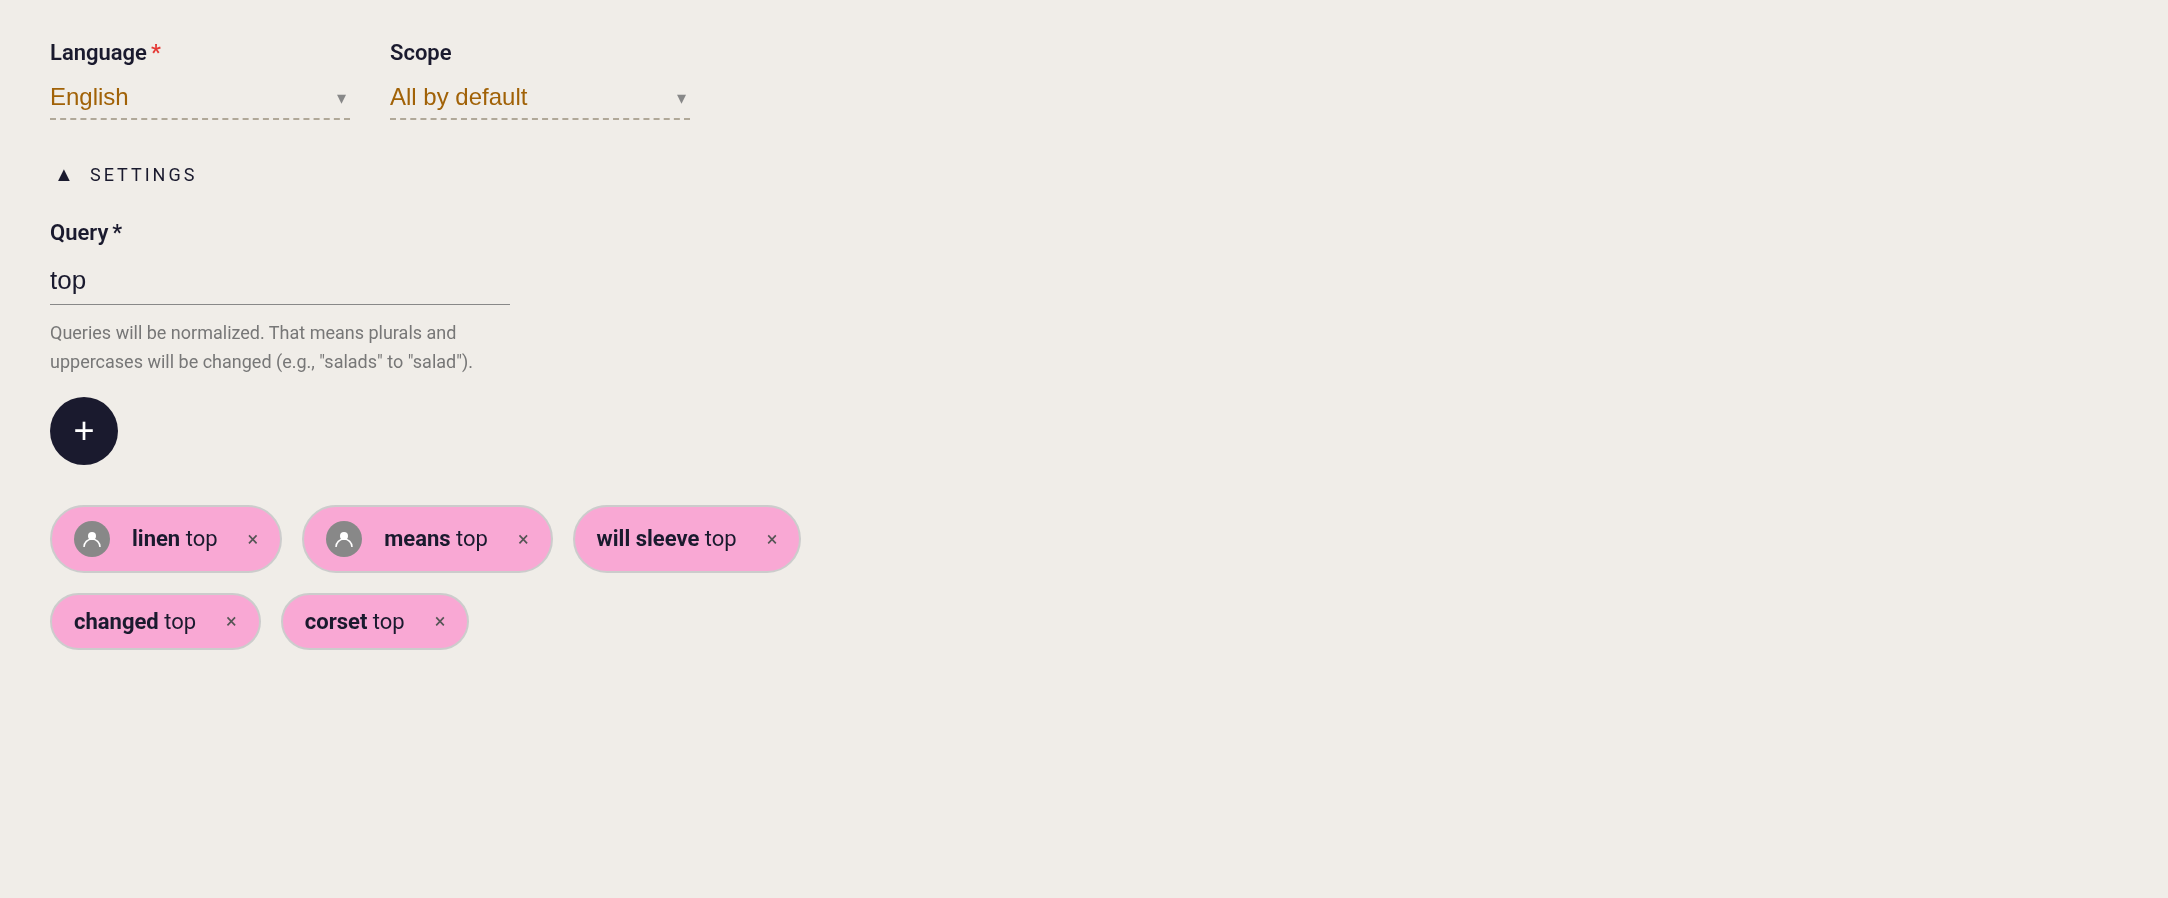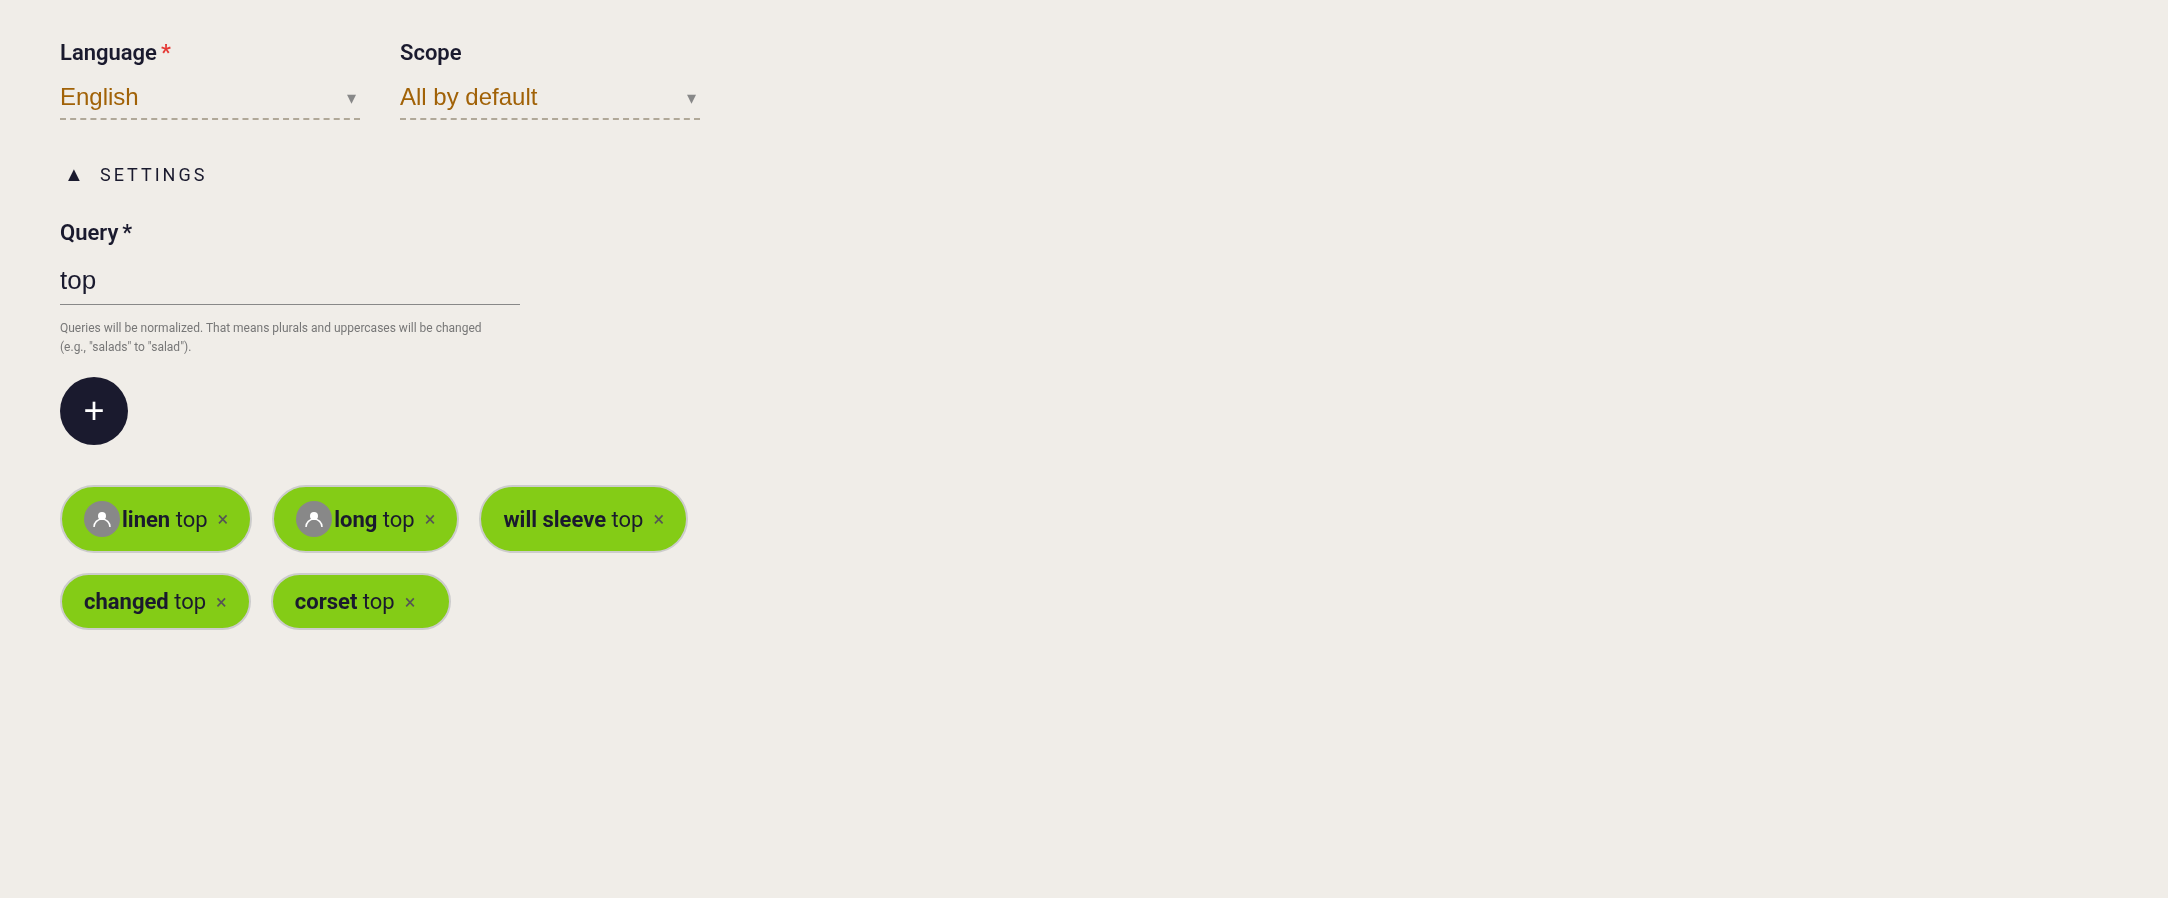--- a/index.html
+++ b/index.html
@@ -12,21 +12,20 @@
       background-color: #f0ede8;
       font-family: -apple-system, BlinkMacSystemFont, 'Segoe UI', Roboto, sans-serif;
       width: 2168px;
       height: 898px;
       overflow: hidden;
       padding: 40px 50px;
     }
 
     .form-section {
       max-width: 800px;
-      margin-left: 10px;
     }
 
     .field-row {
       display: flex;
       gap: 40px;
       margin-bottom: 40px;
     }
 
     .field-group {
       display: flex;
@@ -122,21 +121,21 @@
       border-bottom: 1px solid #888;
       padding: 8px 0;
       font-size: 26px;
       color: #1a1a2e;
       width: 460px;
       outline: none;
     }
 
     .query-hint {
       margin-top: 14px;
-      font-size: 12px;
+      font-size: 18px;
       color: #777;
       line-height: 1.6;
       max-width: 440px;
     }
 
     .hide-tags-row {
       display: flex;
       align-items: center;
       gap: 12px;
       margin-top: 32px;
@@ -178,22 +177,22 @@
 
     .tags-row {
       display: flex;
       gap: 20px;
       flex-wrap: wrap;
     }
 
     .tag-chip {
       display: flex;
       align-items: center;
-      gap: 2px;
-      background: #84cc16;
+      gap: 22px;
+      background: #f9a8d4;
       border: 2px solid #ccc;
       border-radius: 50px;
       padding: 14px 22px;
       font-size: 22px;
       color: #1a1a2e;
       min-width: 180px;
     }
 
     .tag-avatar {
       width: 36px;
@@ -293,21 +292,21 @@
     </div>
 
     <div class="tag-chip">
       <div class="tag-avatar">
         <svg width="20" height="20" viewBox="0 0 20 20" fill="none">
             <circle cx="10" cy="7" r="4" fill="white"></circle>
             <path d="M2 18c0-4.4 3.6-8 8-8s8 3.6 8 8" stroke="white" stroke-width="1.5" fill="none"></path>
           </svg>
       </div>
       <span class="tag-text">
-        <span class="tag-bold">long</span> top
+        <span class="tag-bold">means</span> top
       </span>
       <span class="tag-close">×</span>
     </div>
 
     <div class="tag-chip">
       <span class="tag-text">
         <span class="tag-bold">will sleeve</span> top
       </span>
       <span class="tag-close">×</span>
     </div>

